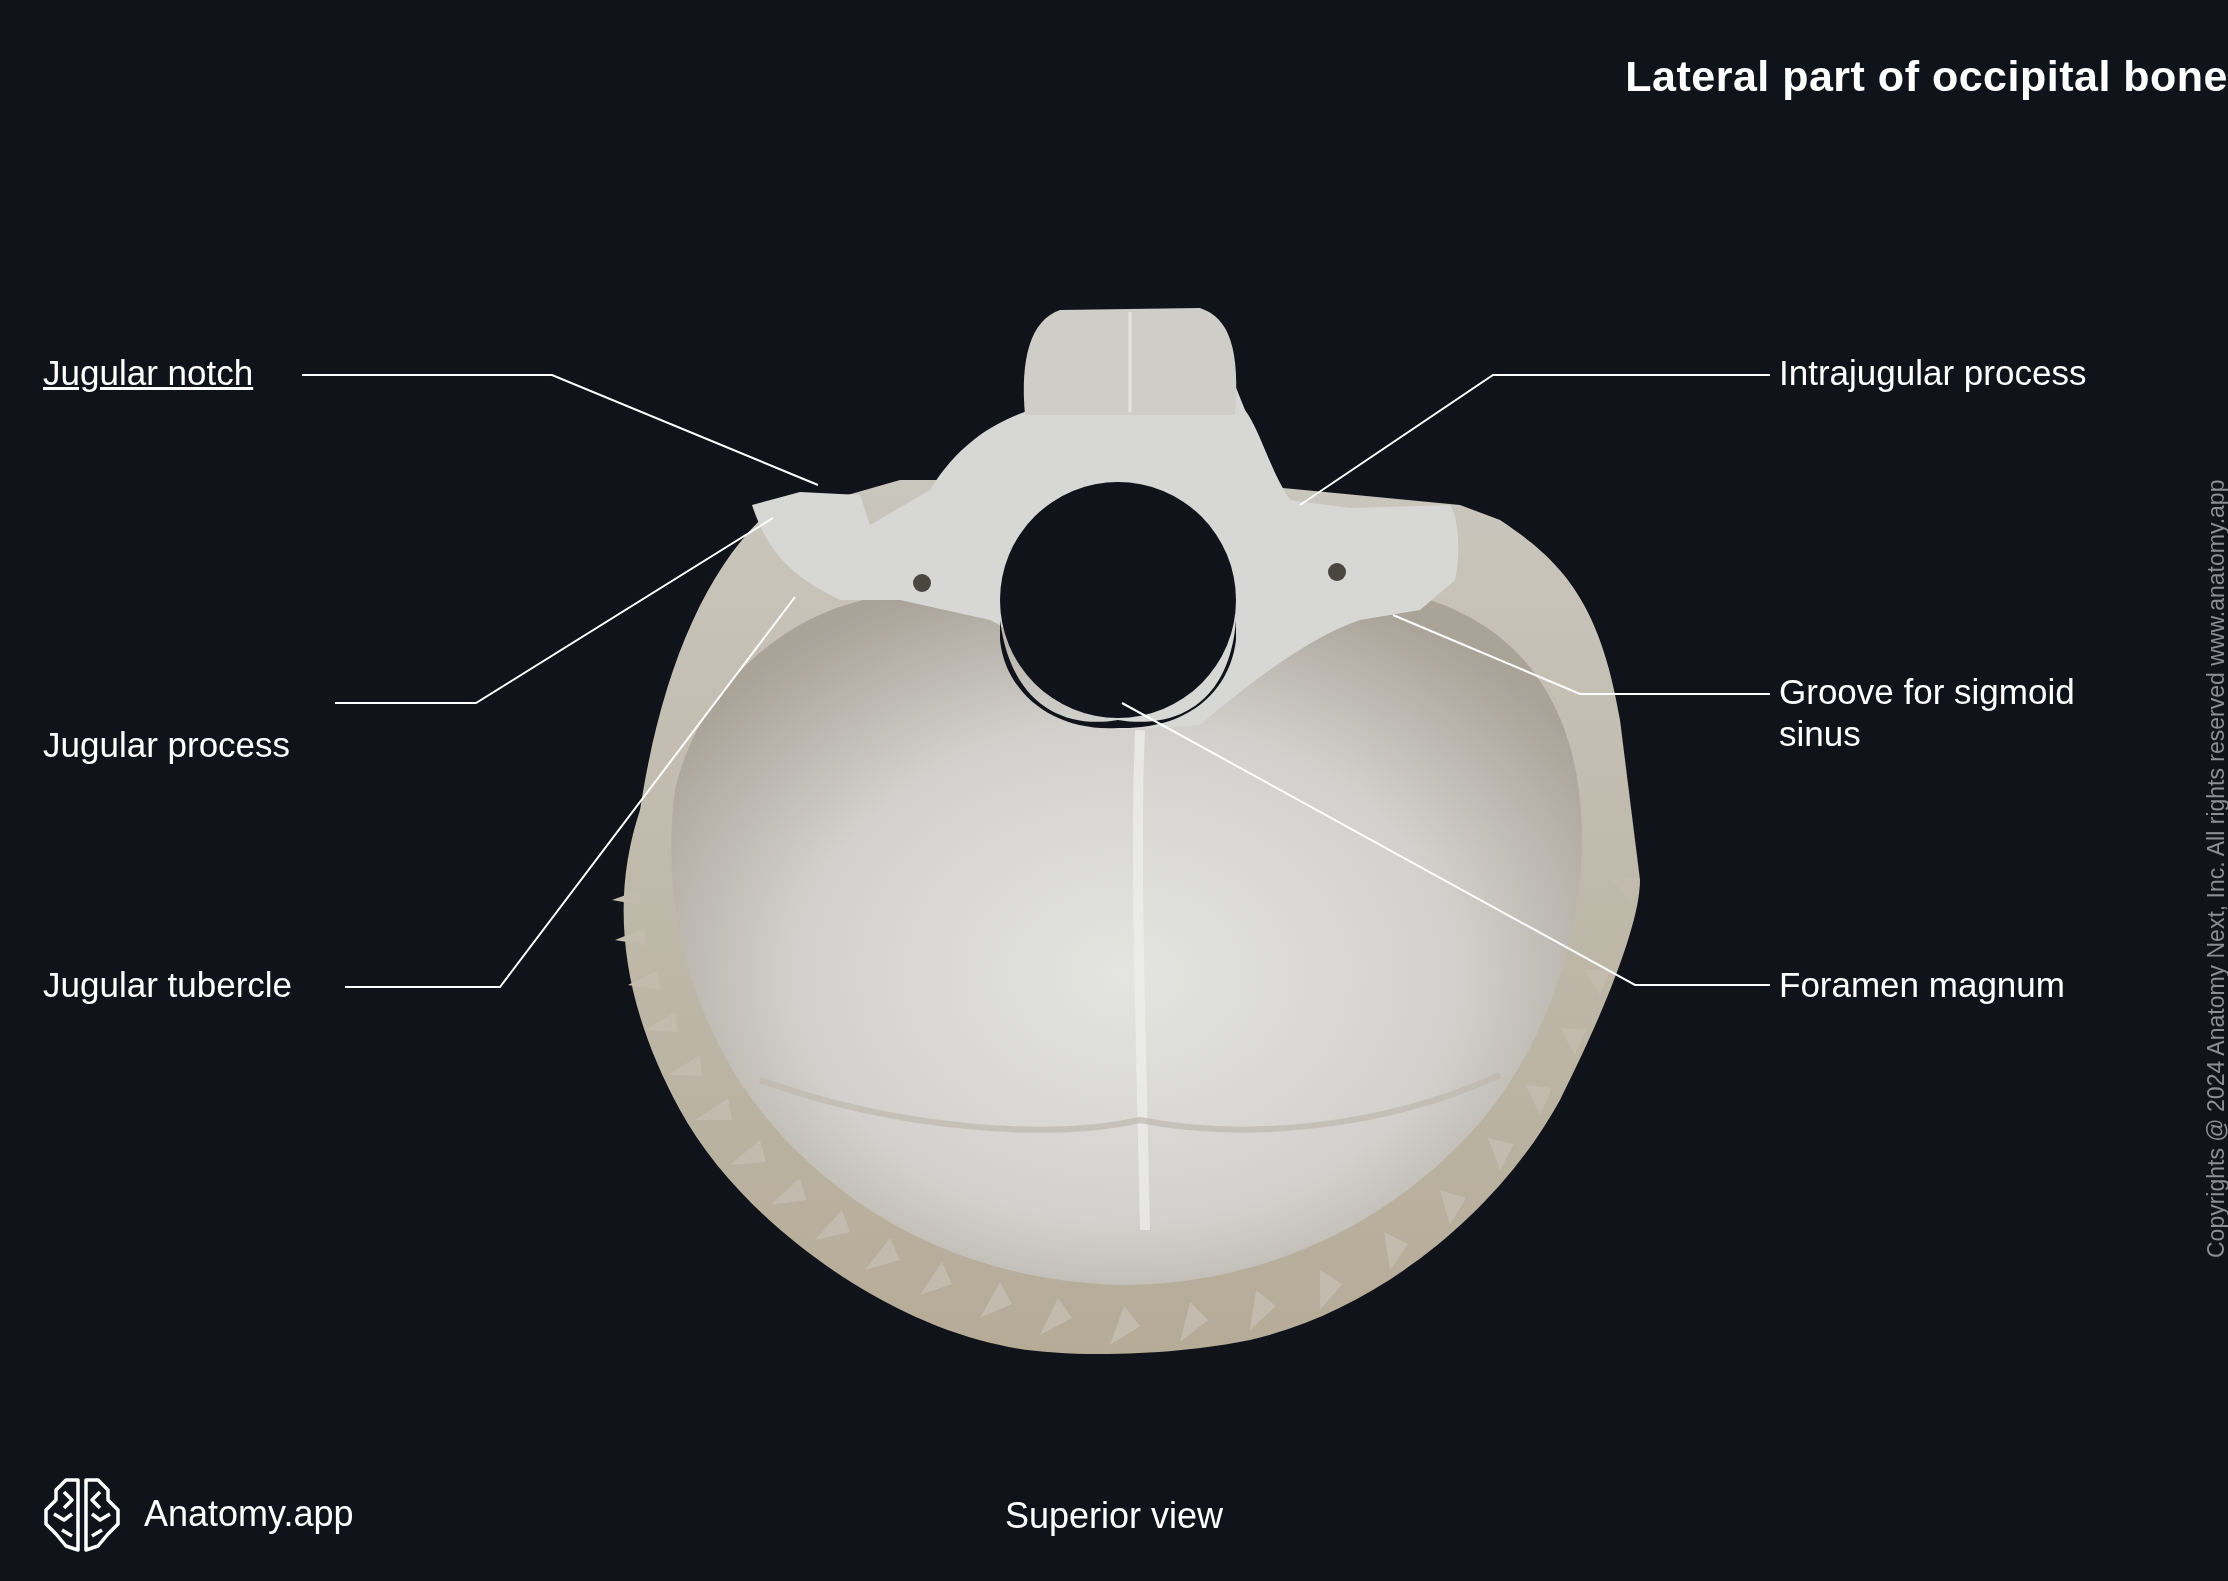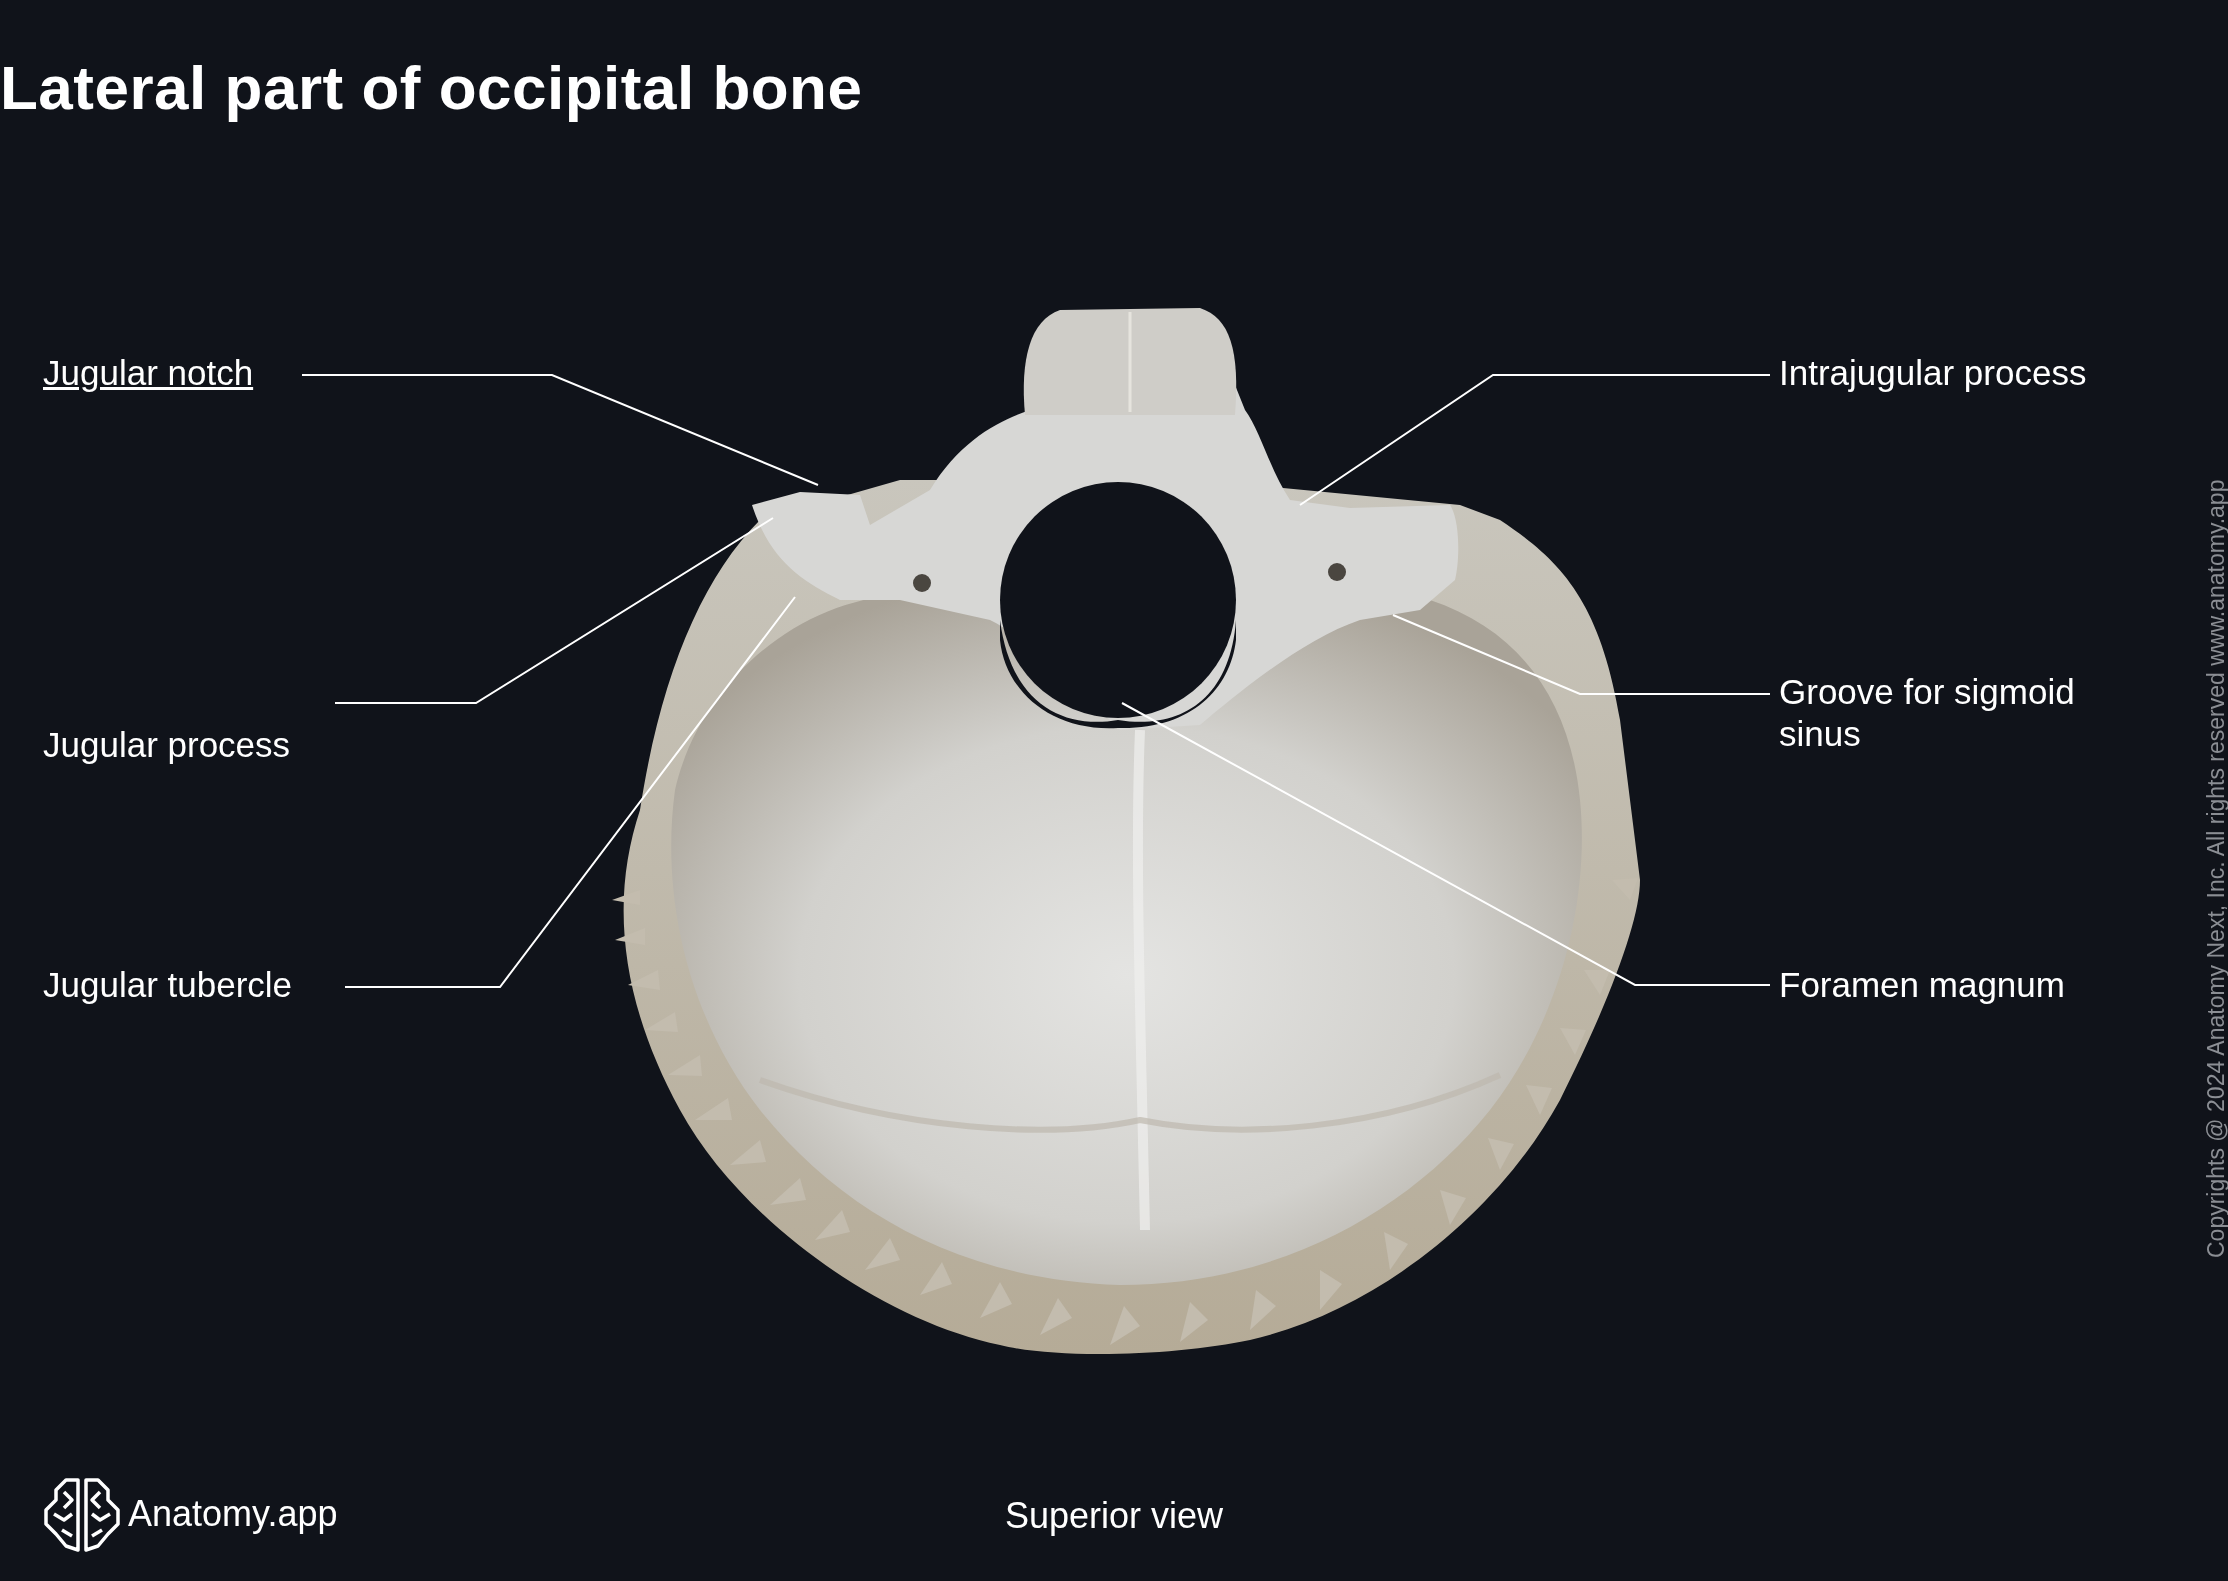--- a/index.html
+++ b/index.html
@@ -6,42 +6,42 @@
   body {
     width: 2228px; height: 1581px;
     background: #10131a;
     position: relative;
     overflow: hidden;
     font-family: "Liberation Sans", "DejaVu Sans", sans-serif;
     color: #ffffff;
   }
   .title {
     position: absolute; left: 0; right: 0; top: 52px;
-    text-align: left;
-    font-size: 62px; font-weight: bold; letter-spacing: 0.5px;
+    text-align: right;
+    font-size: 43px; font-weight: bold; letter-spacing: 0.5px;
   }
   .label {
     position: absolute;
     font-size: 35px; line-height: 42px;
     color: #ffffff;
     white-space: nowrap;
   }
   .label.wrap { white-space: normal; width: 380px; }
   .leaders { position: absolute; left: 0; top: 0; width: 2228px; height: 1581px; pointer-events: none; }
   .bone { position: absolute; left: 0; top: 0; width: 2228px; height: 1581px; }
   .copyright {
     position: absolute;
     left: 2203px; top: 1258px;
     transform-origin: 0 0;
     transform: rotate(-90deg);
     font-size: 23px; color: #8b8e94; white-space: nowrap;
   }
   .brand {
     position: absolute; left: 40px; top: 1476px;
-    display: flex; align-items: center; gap: 4px;
+    display: flex; align-items: center; gap: 20px;
   }
   .brand-text { font-size: 36px; color: #ffffff; }
   .view-label {
     position: absolute; left: 0; right: 0; top: 1495px;
     text-align: center; font-size: 36px;
   }
 </style>
 </head>
 <body>
 

